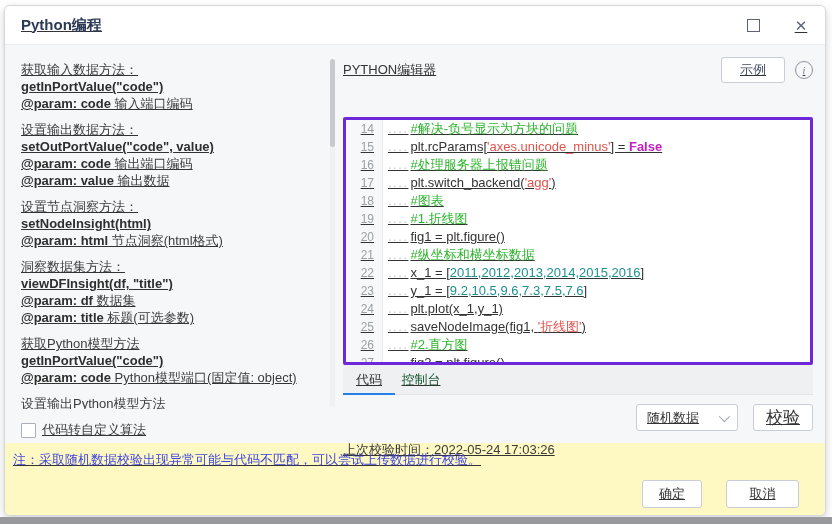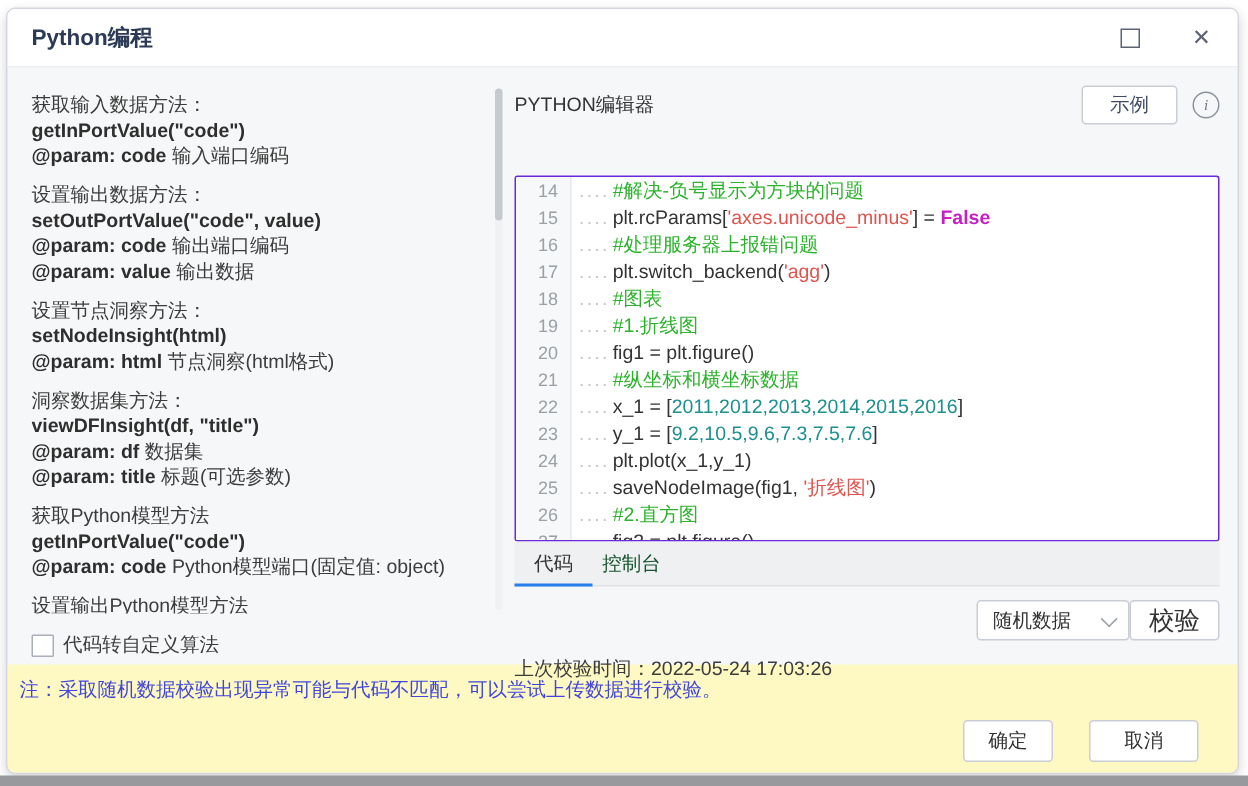--- a/index.html
+++ b/index.html
@@ -3,21 +3,21 @@
 <meta charset="utf-8">
 <style>
   html,body{margin:0;padding:0;}
   body{
     width:832px;height:524px;position:relative;background:#ffffff;
     font-family:"Liberation Sans",sans-serif;color:#333;overflow:hidden;
   }
   .dialog{
     position:absolute;left:4px;top:5px;width:822px;height:511px;
     background:#f6f7f8;border:1px solid #d4d7dd;border-radius:6px;
-    box-shadow:0 3px 8px rgba(0,0,0,.18);overflow:hidden;box-sizing:border-box;
+    box-shadow:0 3px 8px rgba(0,0,0,.18);overflow:hidden;box-sizing:border-box;text-decoration:underline;
   }
   
   .titlebar{
     height:39px;background:#fff;border-bottom:1px solid #ebedf0;
     display:flex;align-items:center;padding:0 15px 0 16px;box-sizing:border-box;
   }
   .title{font-size:15px;font-weight:bold;color:#2c3a55;flex:1;}
   .winbtns{display:flex;align-items:center;gap:30px;}
   .maxbtn,.closebtn{cursor:pointer;display:flex;align-items:center;justify-content:center;width:18px;height:18px;}
   .maxsq{width:11px;height:11px;border:1.5px solid #5c6474;display:inline-block;}
@@ -40,21 +40,21 @@
   .ex-btn{
     width:64px;height:26px;background:#fff;border:1px solid #c9cdd6;border-radius:3px;
     font-size:13px;color:#3f4a63;font-family:"Liberation Sans",sans-serif;cursor:pointer;
   }
   .info{
     width:16px;height:16px;border:1px solid #8d939e;border-radius:50%;
     display:inline-flex;align-items:center;justify-content:center;
     font-size:10px;color:#70757f;margin-left:10px;cursor:pointer;font-style:italic;font-family:"Liberation Serif",serif;
   }
   .editor-box{
-    border:1px solid #6d28d9;background:#fff;height:242px;overflow:hidden;
+    border:3px solid #6d28d9;background:#fff;height:242px;overflow:hidden;
     border-radius:2px;cursor:text;margin-top:32px;
   }
   .crow{display:flex;height:18px;line-height:18px;white-space:pre;}
   .ln{
     width:28px;padding-right:8px;flex:none;background:#f7f8f9;border-right:1px solid #e9eaec;
     color:#9aa0a6;text-align:right;font-size:12px;
   }
   .ctext{padding-left:5px;font-size:13px;color:#333;}
   .tok-ws{color:#c4c6c9;letter-spacing:1.5px;margin-right:2px;}
   .tok-pl{color:#333;}
@@ -65,21 +65,21 @@
   .tabbar{display:flex;height:29px;background:#eff0f1;border-bottom:1px solid #e2e3e5;}
   .tab{
     width:52px;text-align:center;line-height:29px;font-size:13px;color:#14532d;
     position:relative;cursor:pointer;
   }
   .tab.active{color:#333;}
   .tab.active::after{
     content:"";position:absolute;left:0;right:0;bottom:-1px;height:2px;
     background:var(--accent-blue,#2680eb);
   }
-  .controls{display:flex;justify-content:flex-end;align-items:flex-start;margin-top:9px;}
+  .controls{display:flex;justify-content:flex-end;align-items:flex-start;gap:15px;margin-top:9px;}
   .select{
     width:102px;height:27px;background:#fff;border:1px solid #c9cdd6;border-radius:3px;
     display:flex;align-items:center;justify-content:space-between;
     padding:0 10px;box-sizing:border-box;font-size:13px;color:#333;cursor:pointer;
   }
   .chev{
     width:7px;height:7px;border-right:1.5px solid #9aa0a6;border-bottom:1.5px solid #9aa0a6;
     transform:rotate(45deg) translateY(-2px);display:inline-block;
   }
   .val-btn{

